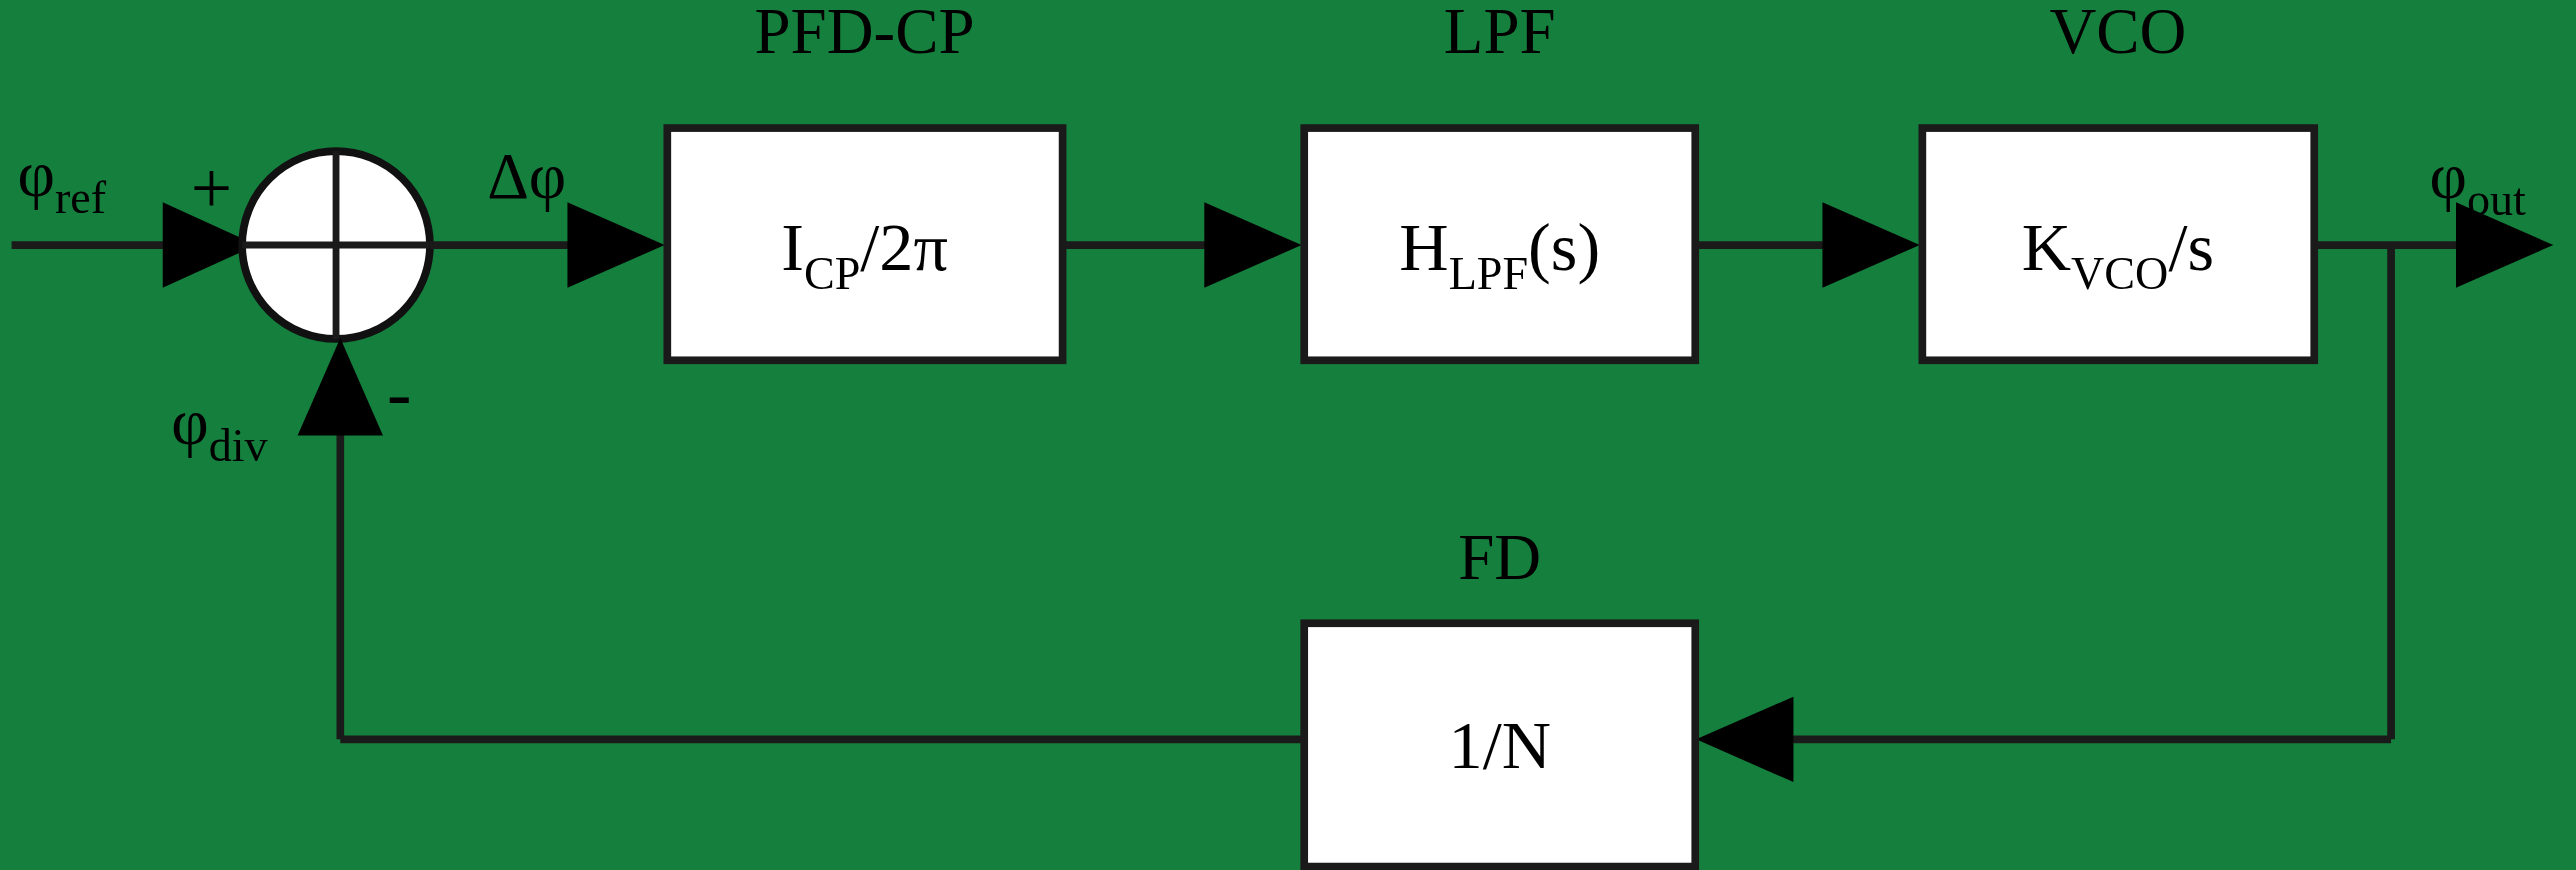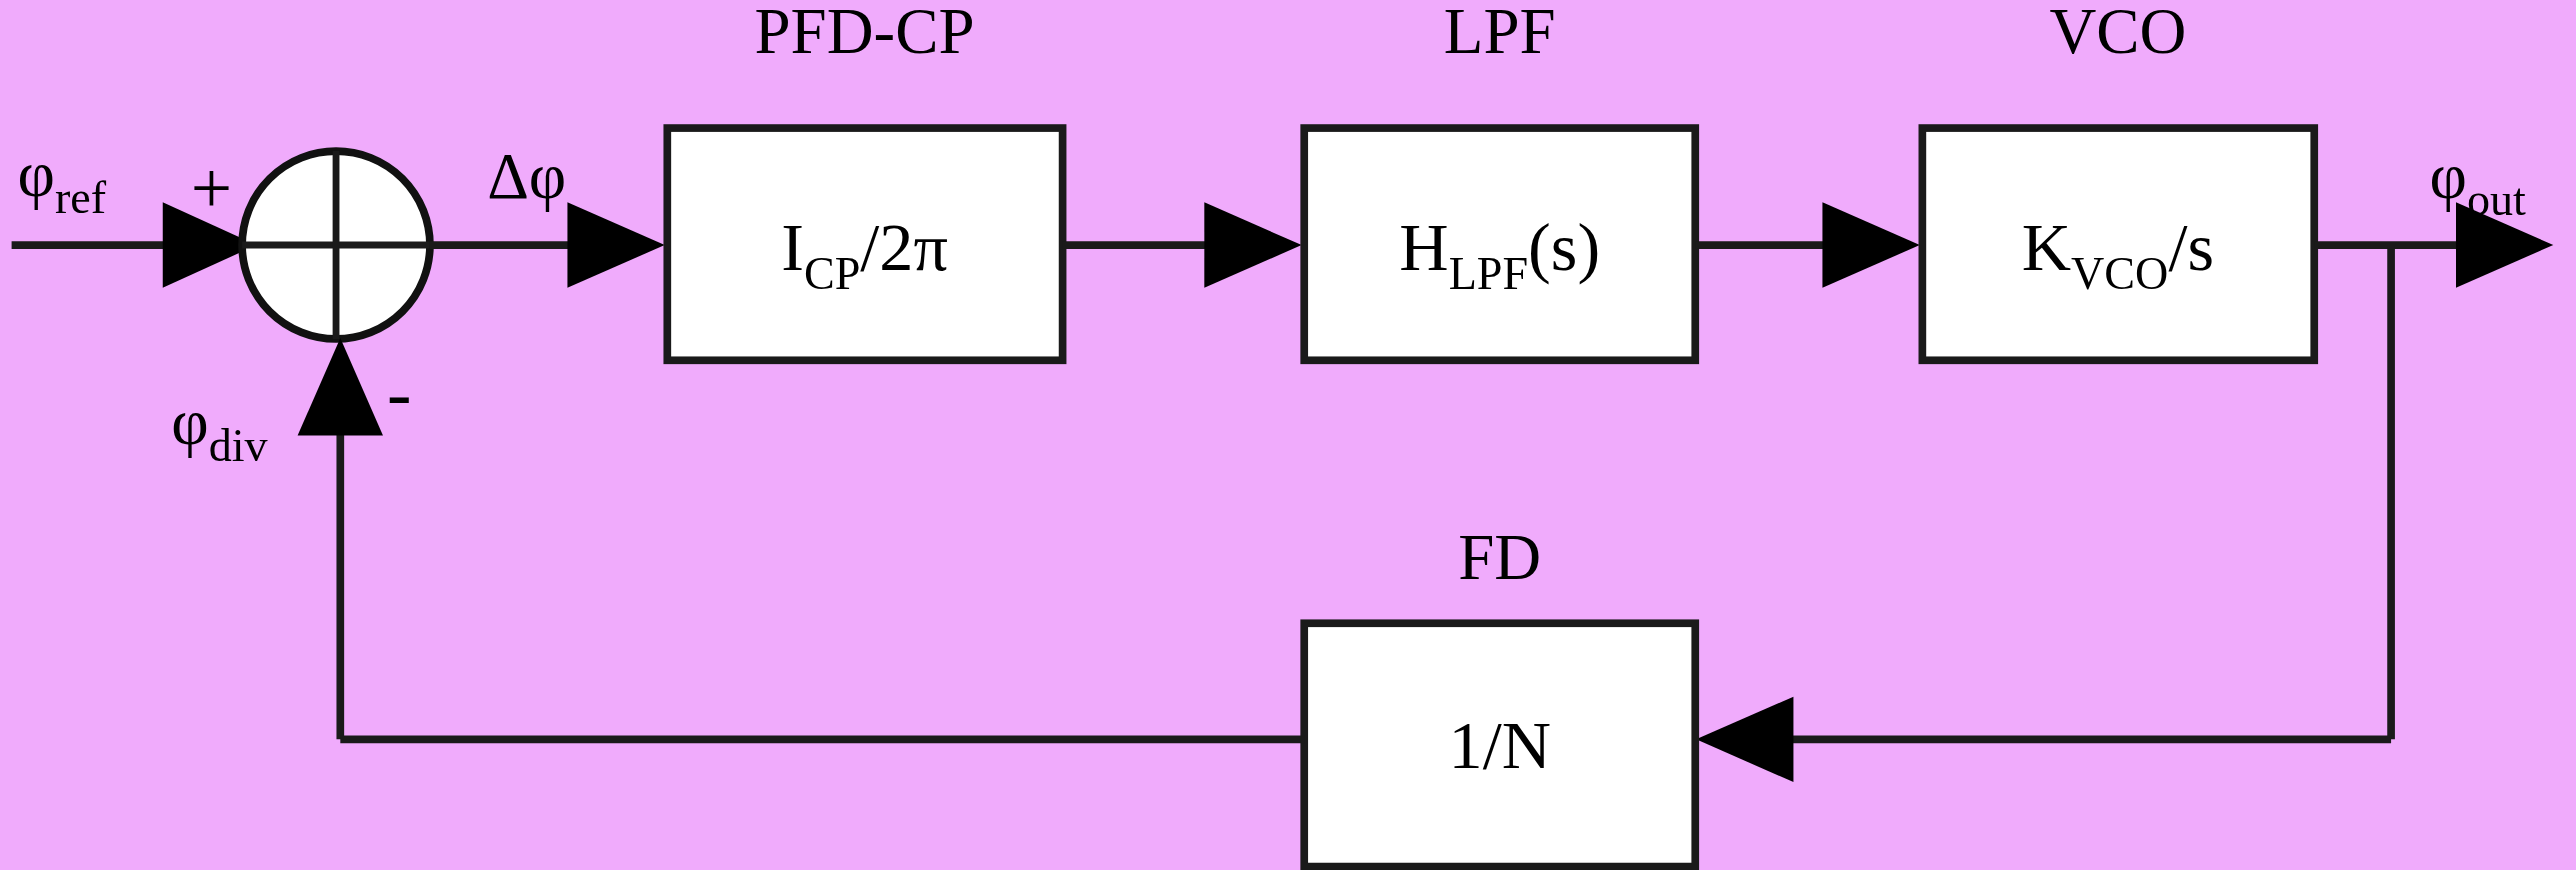--- a/index.html
+++ b/index.html
@@ -8,21 +8,21 @@
     padding: 0;
     background: #ffffff;
   }
   body {
     font-family: "Liberation Serif", "DejaVu Serif", serif;
   }
   #stage {
     position: relative;
     width: 2576px;
     height: 870px;
-    background: #f0abfc;
+    background: #15803d;
     overflow: hidden;
   }
   svg#diagram {
     position: absolute;
     top: 0;
     left: 0;
     width: 2576px;
     height: 870px;
     display: block;
   }

